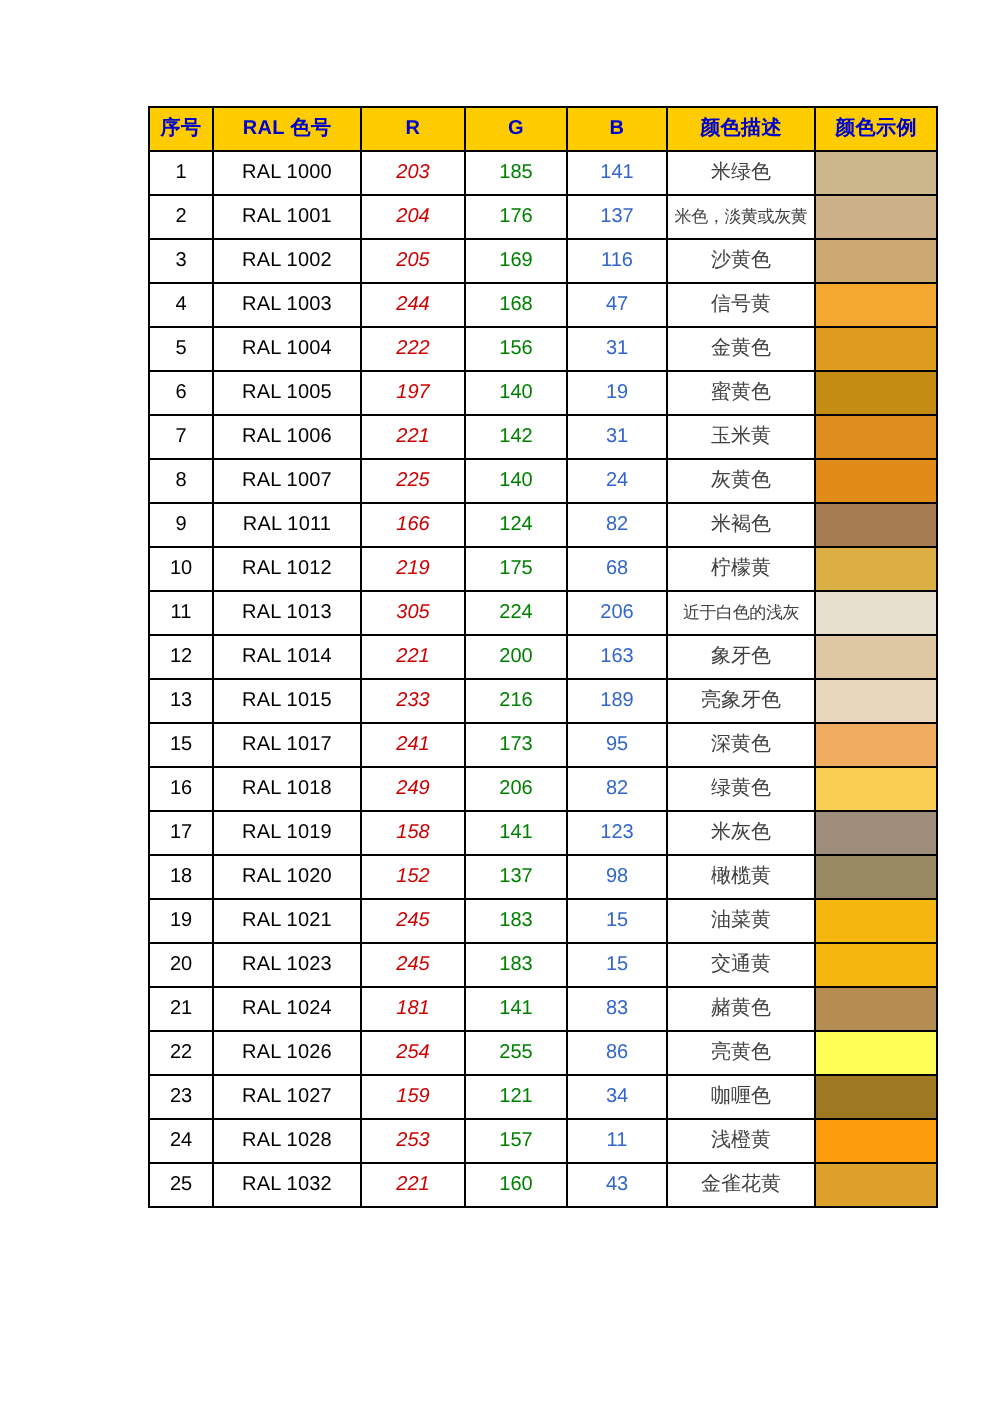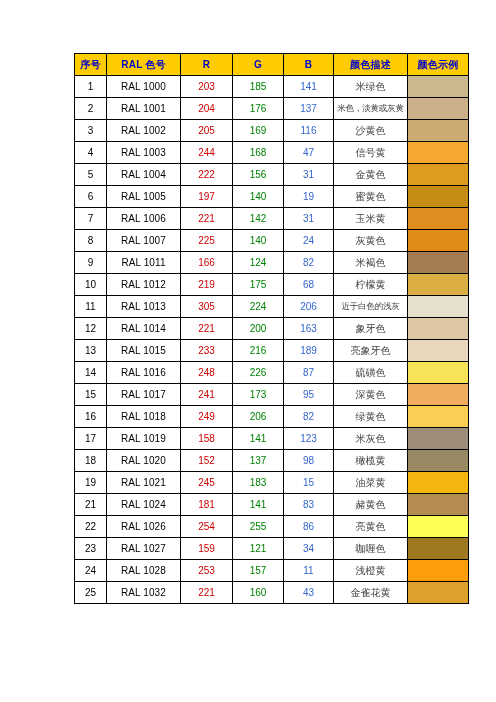--- a/index.html
+++ b/index.html
@@ -52,21 +52,21 @@
   table.ral thead th {
     background: #FFCC00;
     color: #0000CC;
     font-weight: bold;
     font-size: 10px;
     letter-spacing: 0.2px;
   }
   
   td.idx   { color: #000000; font-size: 10px; }
   td.code  { color: #000000; font-size: 10px; font-weight: bold; letter-spacing: 0.1px; }
-  td.r     { color: #CC0000; font-size: 10px; font-weight: bold; }
+  td.r     { color: #CC0000; font-size: 10px; font-weight: bold; font-style: italic; }
   td.g     { color: #008000; font-size: 10px; font-weight: bold; }
   td.b     { color: #3366CC; font-size: 10px; font-weight: bold; }
   td.desc  { color: #404040; font-size: 10px; }
   td.desc.small { font-size: 8.5px; letter-spacing: -0.2px; margin-top: 32px; }
   td.swatch { padding: 0; }
 </style>
 </head>
 <body>
 
 <div id="sheet">
@@ -203,29 +203,20 @@
         <tr>
           <td class="idx">13</td>
           <td class="code">RAL 1015</td>
           <td class="r">233</td>
           <td class="g">216</td>
           <td class="b">189</td>
           <td class="desc">亮象牙色</td>
           <td class="swatch" style="background: rgb(233, 216, 189);"></td>
         </tr>
         <tr>
-          <td class="idx">14</td>
-          <td class="code">RAL 1016</td>
-          <td class="r">248</td>
-          <td class="g">226</td>
-          <td class="b">87</td>
-          <td class="desc">硫磺色</td>
-          <td class="swatch" style="background: rgb(248, 226, 87);"></td>
-        </tr>
-        <tr>
           <td class="idx">15</td>
           <td class="code">RAL 1017</td>
           <td class="r">241</td>
           <td class="g">173</td>
           <td class="b">95</td>
           <td class="desc">深黄色</td>
           <td class="swatch" style="background: rgb(241, 173, 95);"></td>
         </tr>
         <tr>
           <td class="idx">16</td>
@@ -257,20 +248,29 @@
         <tr>
           <td class="idx">19</td>
           <td class="code">RAL 1021</td>
           <td class="r">245</td>
           <td class="g">183</td>
           <td class="b">15</td>
           <td class="desc">油菜黄</td>
           <td class="swatch" style="background: rgb(245, 183, 15);"></td>
         </tr>
         <tr>
+          <td class="idx">20</td>
+          <td class="code">RAL 1023</td>
+          <td class="r">245</td>
+          <td class="g">183</td>
+          <td class="b">15</td>
+          <td class="desc">交通黄</td>
+          <td class="swatch" style="background: rgb(245, 183, 15);"></td>
+        </tr>
+        <tr>
           <td class="idx">21</td>
           <td class="code">RAL 1024</td>
           <td class="r">181</td>
           <td class="g">141</td>
           <td class="b">83</td>
           <td class="desc">赭黄色</td>
           <td class="swatch" style="background: rgb(181, 141, 83);"></td>
         </tr>
         <tr>
           <td class="idx">22</td>

